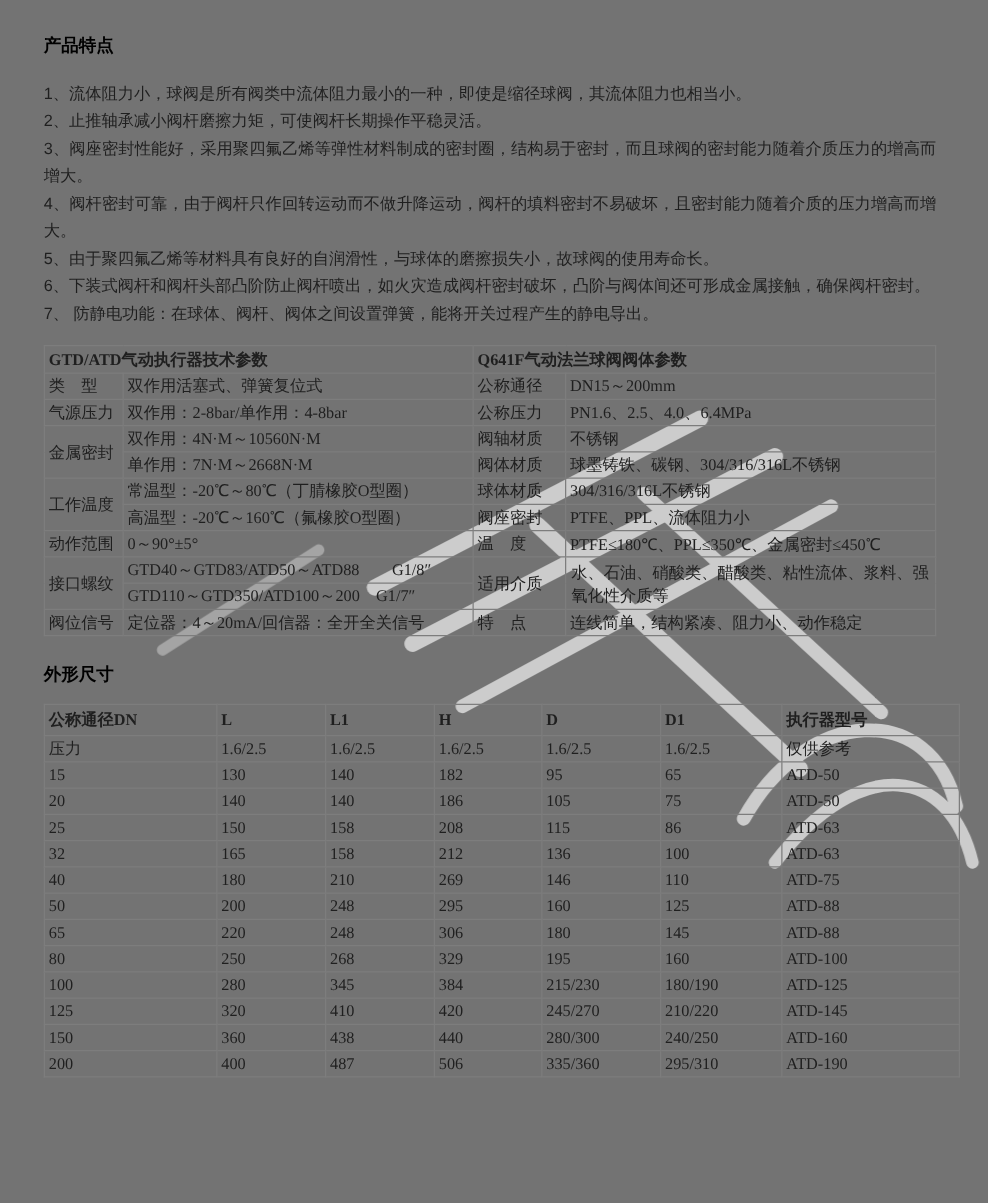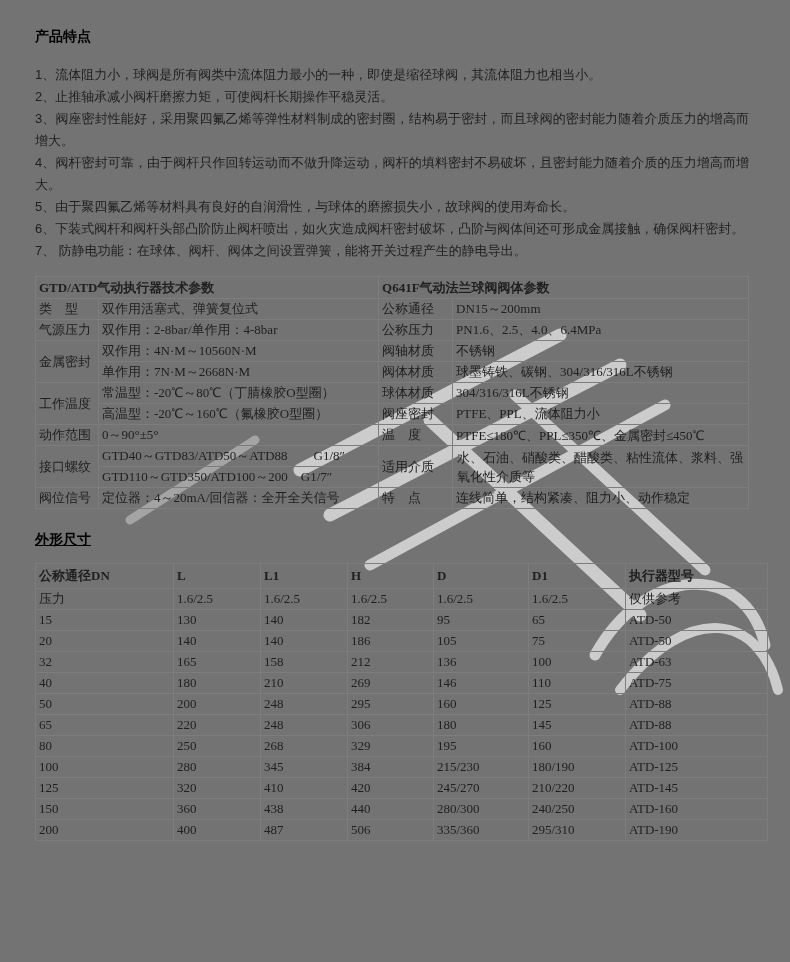--- a/index.html
+++ b/index.html
@@ -15,21 +15,21 @@
   #features-list{margin-top:20px;width:714px;}
   .feature{margin:0;font-size:13px;line-height:22px;text-align:justify;}
   #tech-title{margin-top:8px;}
   table{border-collapse:collapse;table-layout:fixed;font-family:Liberation Serif, serif;}
   td,th{border:1px solid #7d7d7d;font-size:13px;font-weight:normal;
         text-align:left;vertical-align:middle;padding:0 3px;overflow:visible;}
   .tech-table{width:713px;margin-top:14px;}
   .tech-table td{height:20px;white-space:nowrap;}
   .tech-table td.hdr{font-weight:bold;height:21px;}
   .tech-table td.wrap{white-space:normal;line-height:19px;padding:1px 4px;}
-  #dim-title{margin-top:22px;text-decoration:underline;}
+  #dim-title{margin-top:22px;}
   .dim-table{width:732px;margin-top:16px;}
   .dim-table th{font-weight:bold;height:24px;}
   .dim-table td{height:20px;white-space:nowrap;}
 </style>
 </head>
 <body>
 
 <div class="page">
 
   <svg class="watermark" width="790" height="962" viewBox="0 0 790 962">
@@ -175,20 +175,29 @@
         <tr>
           <td>20</td>
           <td>140</td>
           <td>140</td>
           <td>186</td>
           <td>105</td>
           <td>75</td>
           <td>ATD-50</td>
         </tr>
         <tr>
+          <td>25</td>
+          <td>150</td>
+          <td>158</td>
+          <td>208</td>
+          <td>115</td>
+          <td>86</td>
+          <td>ATD-63</td>
+        </tr>
+        <tr>
           <td>32</td>
           <td>165</td>
           <td>158</td>
           <td>212</td>
           <td>136</td>
           <td>100</td>
           <td>ATD-63</td>
         </tr>
         <tr>
           <td>40</td>

